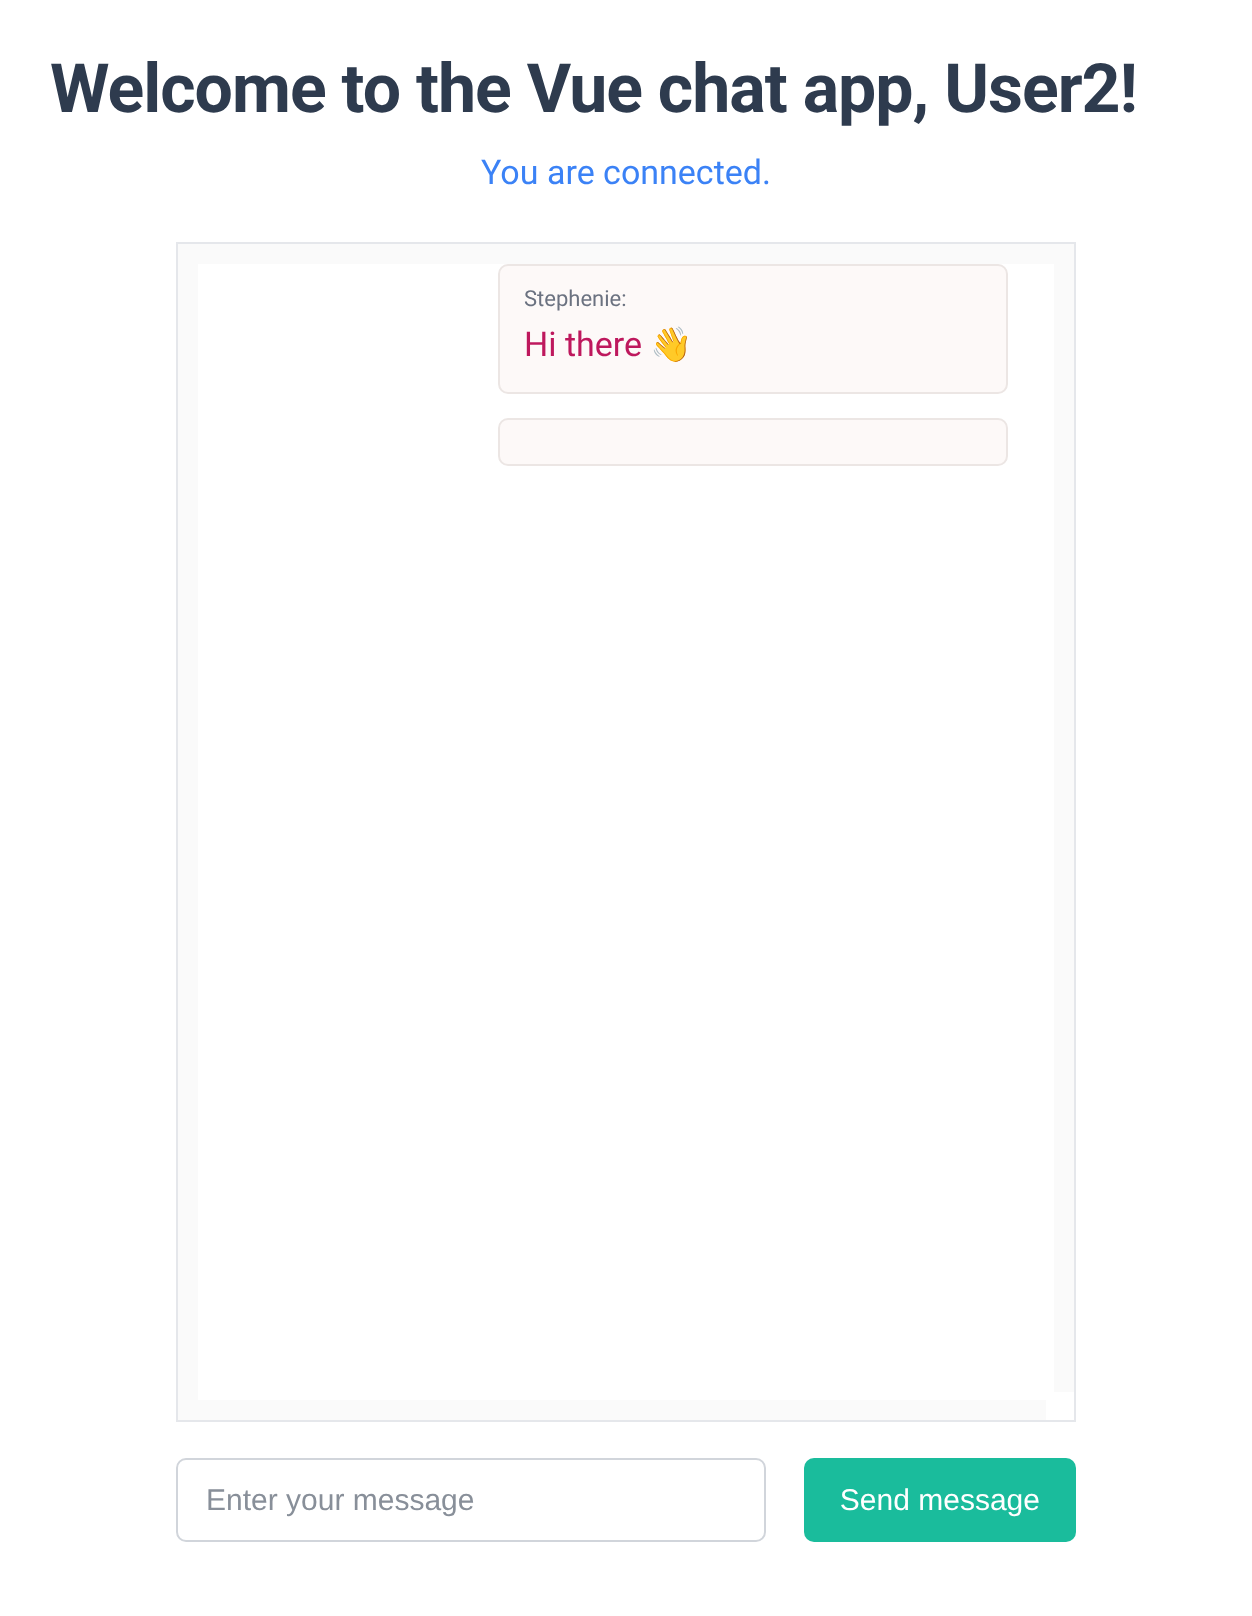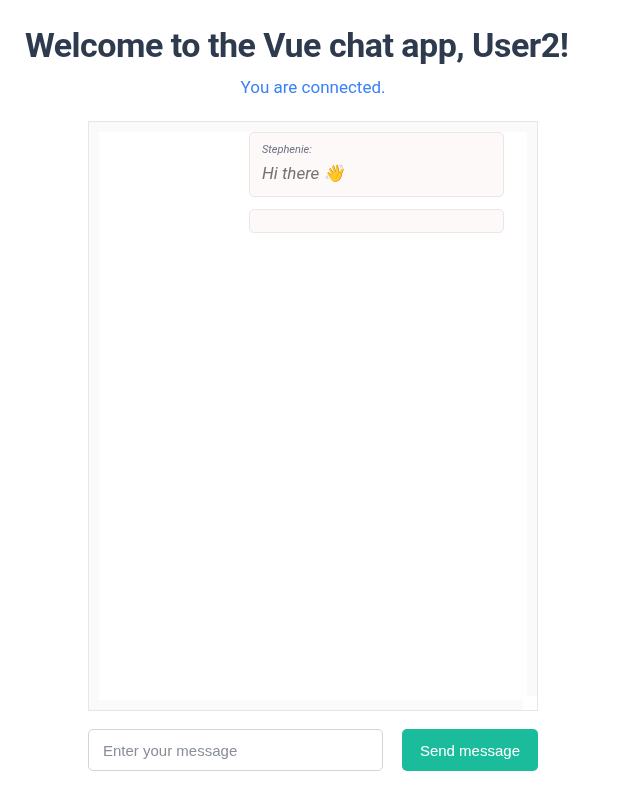--- a/index.html
+++ b/index.html
@@ -51,30 +51,29 @@
       width: 255px;
       margin-left: 150px;
       margin-top: 12px;
       background: #fdf9f8;
       border: 1px solid #ece6e4;
       border-radius: 5px;
       padding: 10px 12px 12px 12px;
     }
     .message-card:first-child {
       margin-top: 0;
-      font-style: italic;
     }
     .message-sender {
       font-size: 11px;
       color: #6b7280;
       margin-bottom: 6px;
     }
     .message-text {
       font-size: 17px;
-      color: #737373;
+      color: #be185d;
       line-height: 1.3;
     }
     .scrollbar-track {
       position: absolute;
       right: 0;
       bottom: 0;
       height: 14px;
       width: 14px;
       background: #ffffff;
     }

